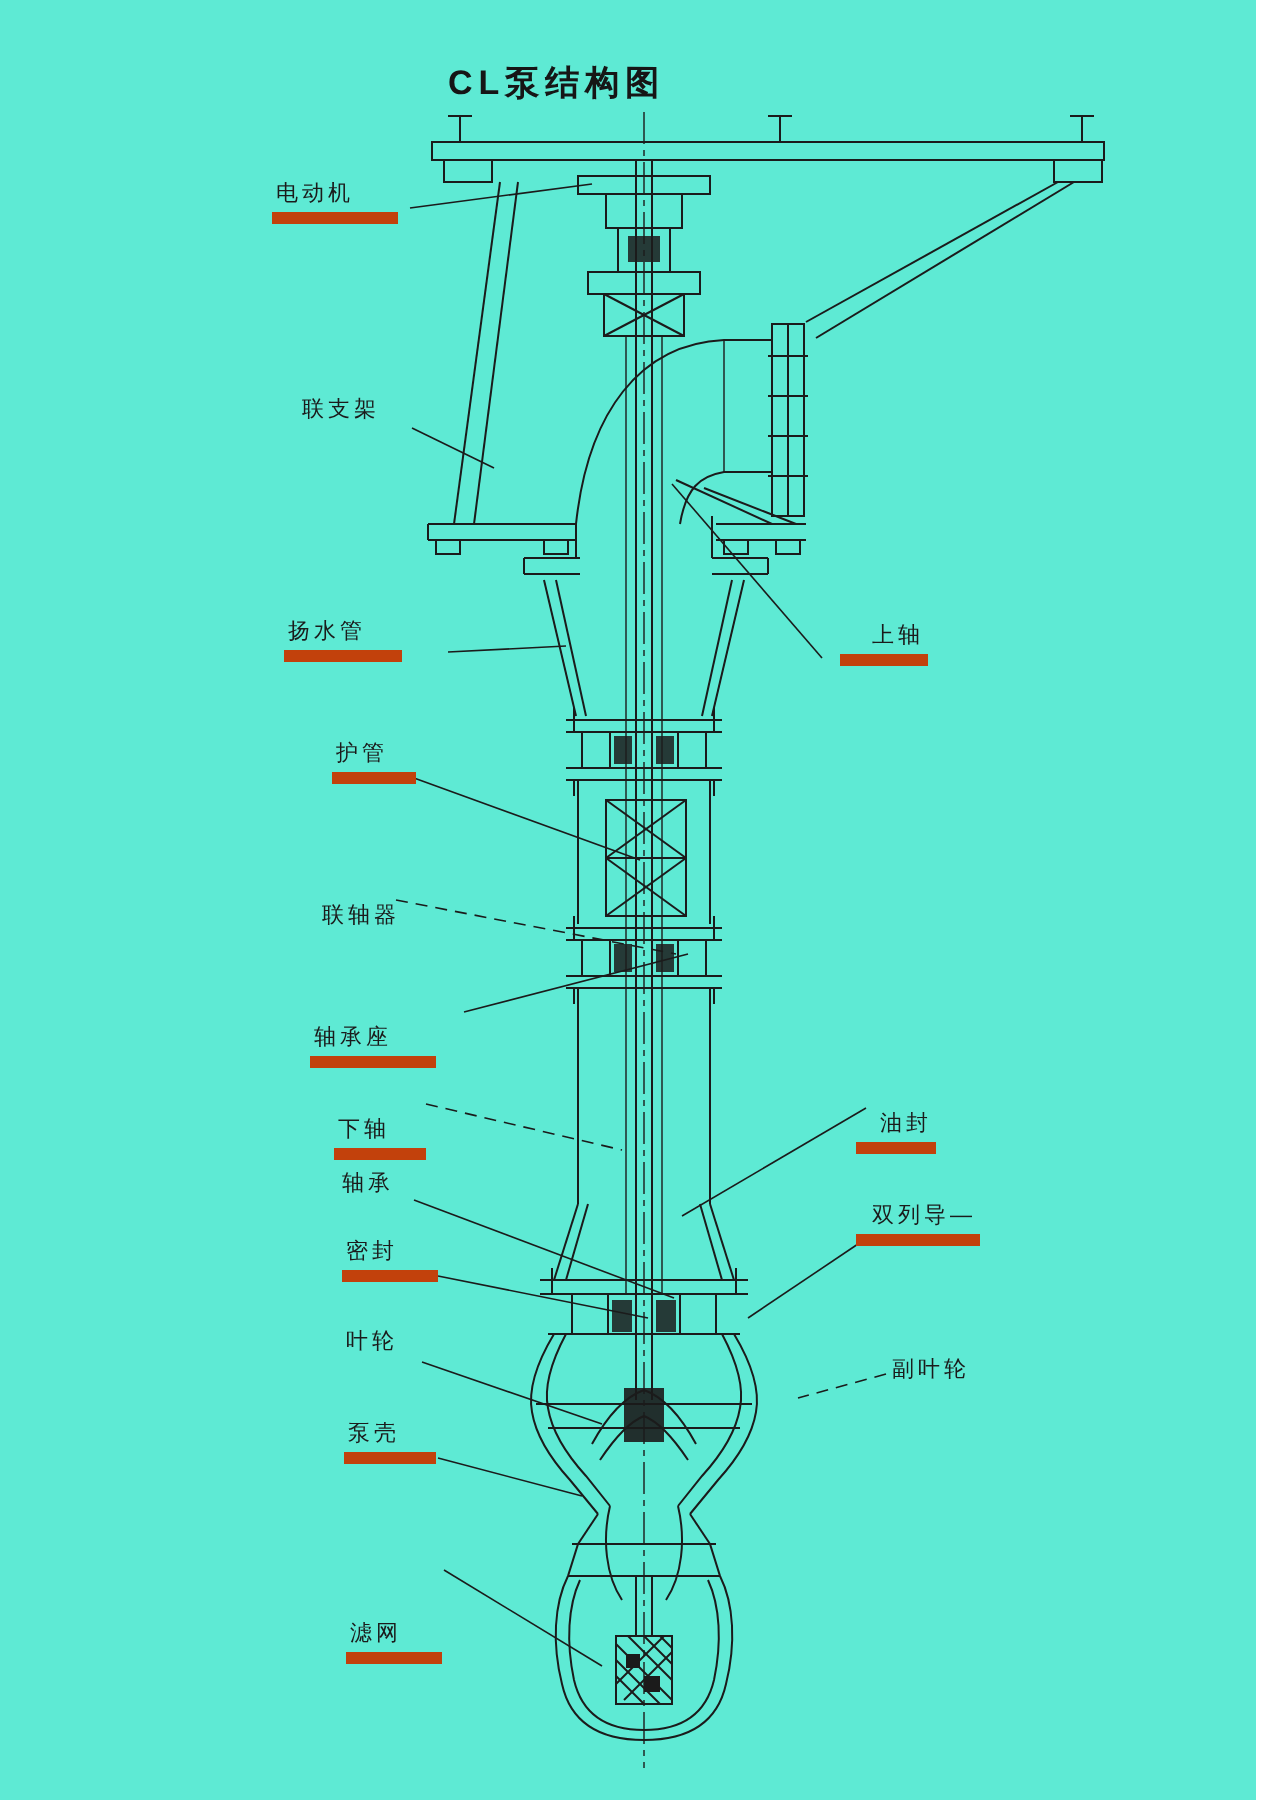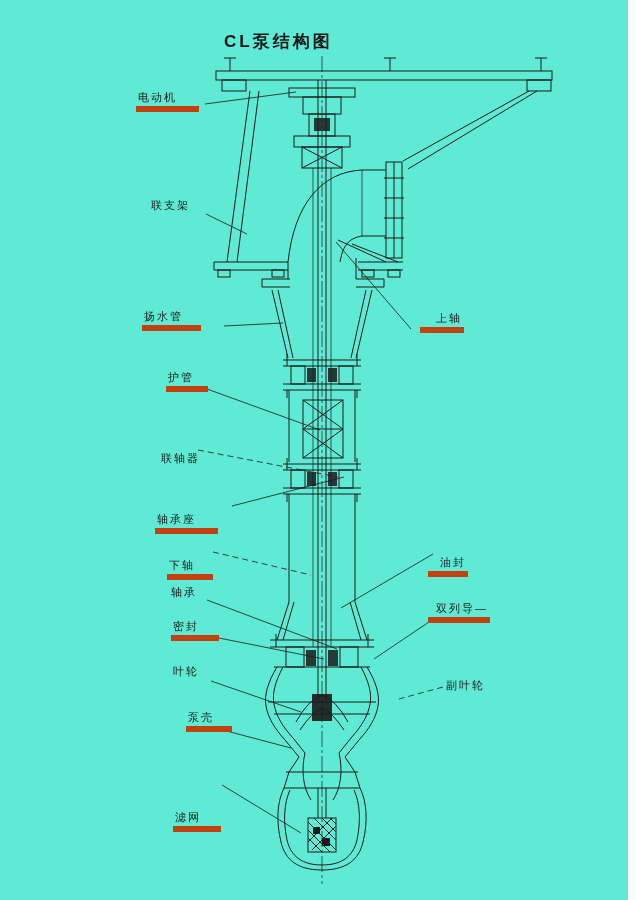--- a/index.html
+++ b/index.html
@@ -227,21 +227,21 @@
   <div class="lbl ul" style="left:136px;top:91px;padding-right:22px;">电动机</div>
   <div class="lbl" style="left:149px;top:199px;">联支架</div>
   <div class="lbl ul" style="left:142px;top:310px;padding-right:18px;text-align:center;">扬水管</div>
   <div class="lbl ul" style="left:166px;top:371px;padding-right:14px;">护管</div>
   <div class="lbl" style="left:159px;top:452px;">联轴器</div>
   <div class="lbl ul" style="left:155px;top:513px;padding-right:22px;">轴承座</div>
   <div class="lbl ul" style="left:167px;top:535px;padding-right:18px;margin-top:24px;">下轴</div>
   <div class="lbl" style="left:169px;top:586px;">轴承</div>
   <div class="lbl ul" style="left:171px;top:620px;padding-right:20px;">密封</div>
   <div class="lbl" style="left:171px;top:665px;">叶轮</div>
-  <div class="lbl ul" style="left:186px;top:711px;padding-right:18px;">泵壳</div>
+  <div class="lbl ul" style="left:172px;top:711px;padding-right:18px;">泵壳</div>
   <div class="lbl ul" style="left:173px;top:767px;padding-right:20px;margin-top:44px;">滤网</div>
 
   <div class="lbl ul" style="left:420px;top:312px;padding-left:16px;text-align:right;">上轴</div>
   <div class="lbl ul" style="left:428px;top:556px;padding-left:12px;">油封</div>
   <div class="lbl ul" style="left:428px;top:602px;padding-left:8px;">双列导—</div>
   <div class="lbl" style="left:444px;top:665px;margin-top:14px;">副叶轮</div>
 
 </div>
 
 </body></html>

